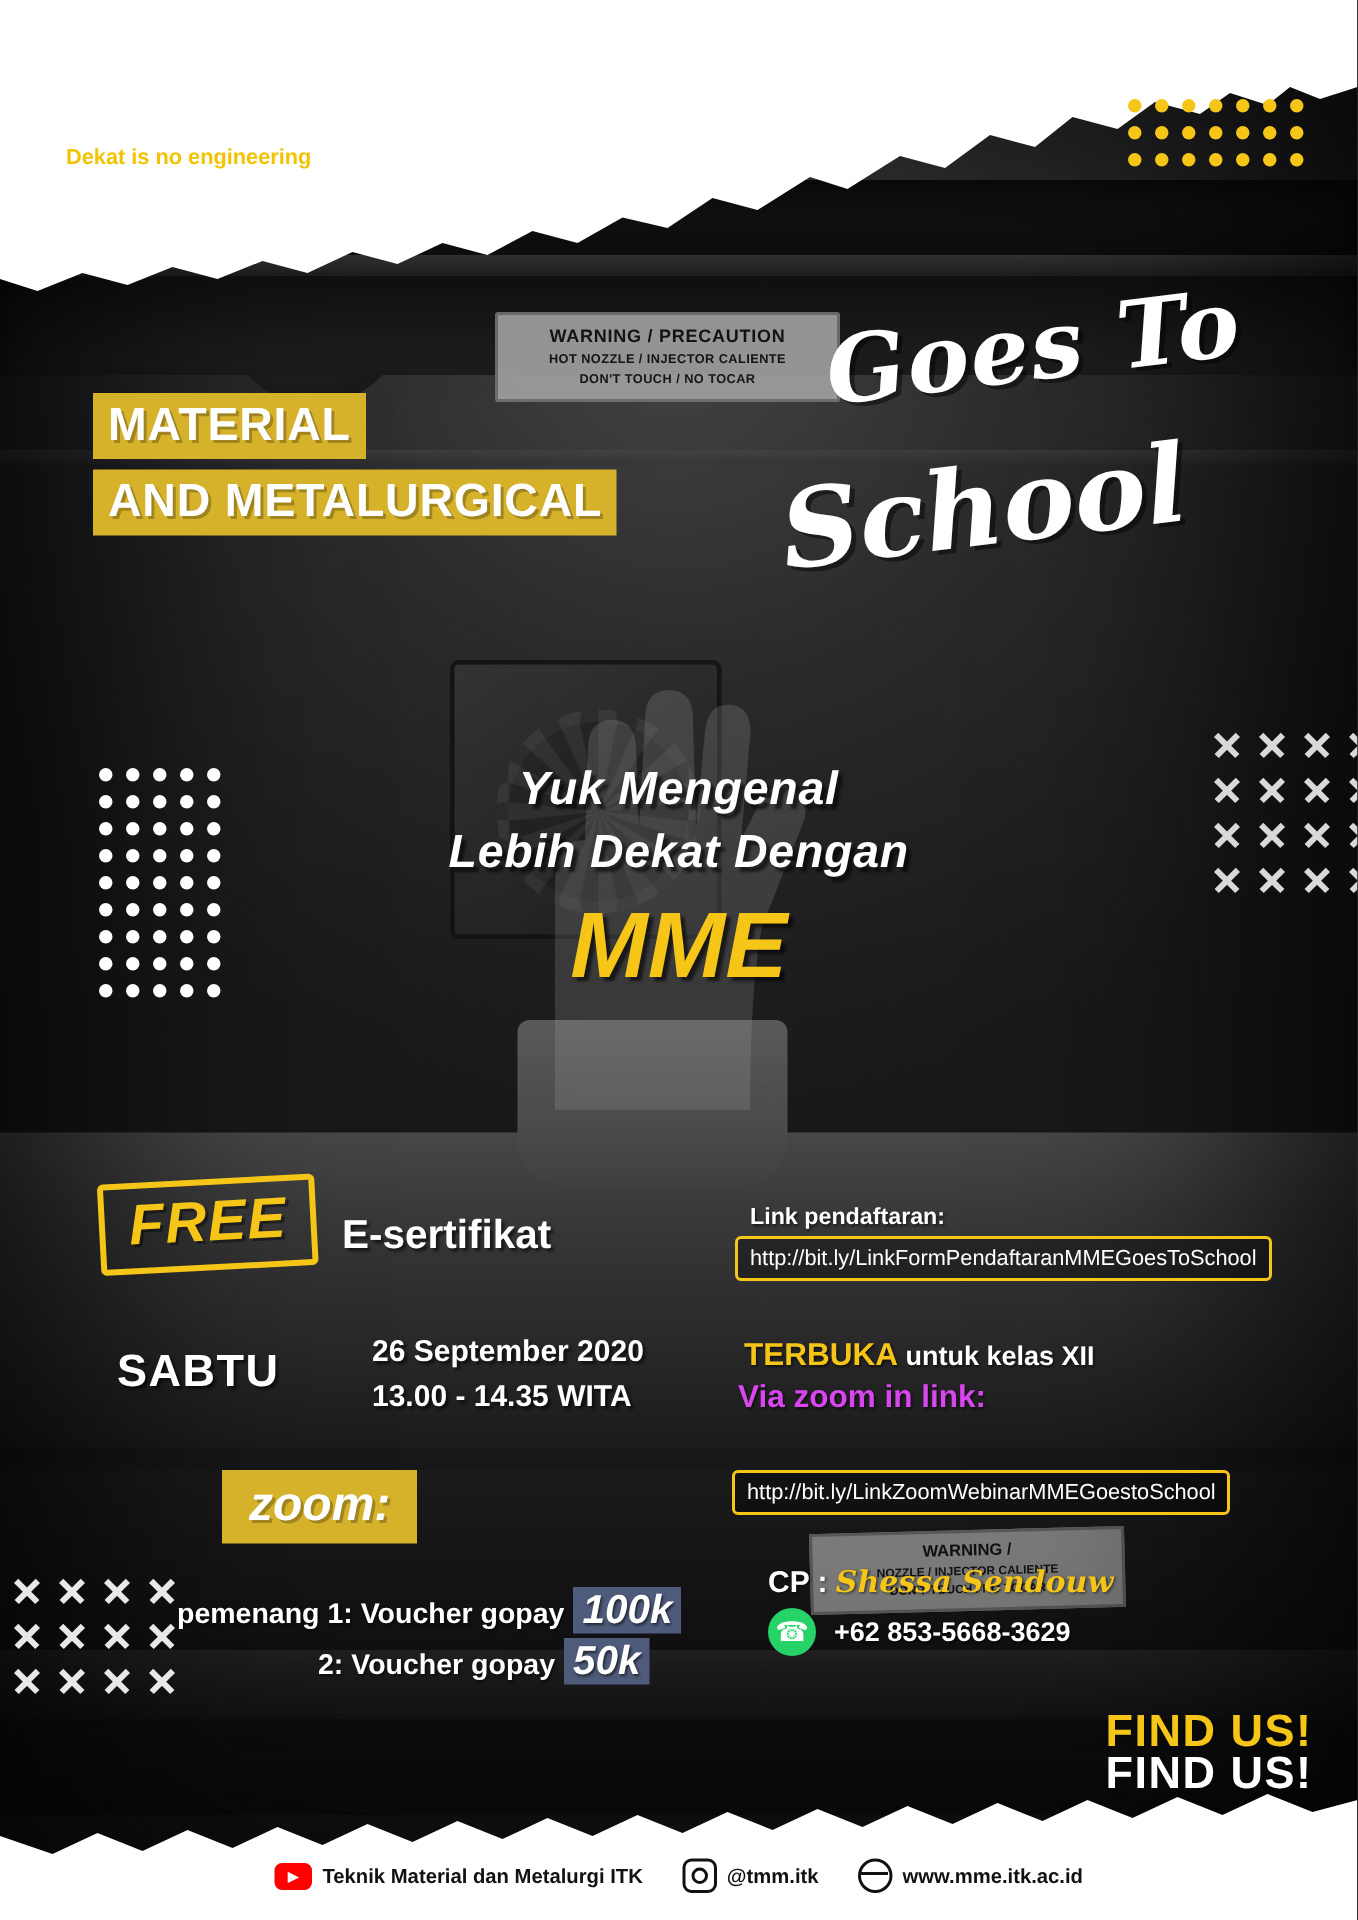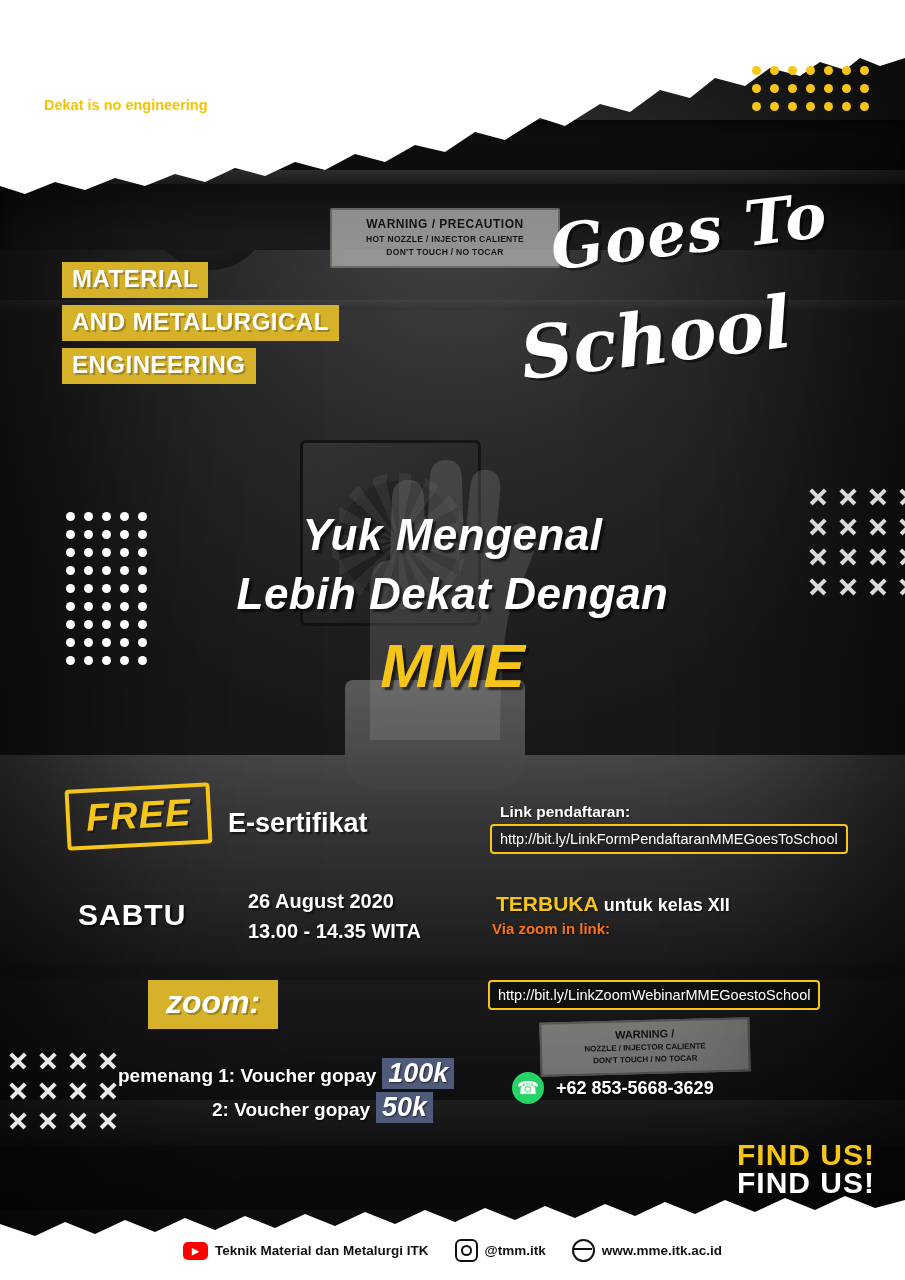--- a/index.html
+++ b/index.html
@@ -70,32 +70,32 @@
   .dots{position:absolute;display:grid;gap:9px;}
   .dots span{width:9px;height:9px;border-radius:50%;display:block;}
   .crosses{position:absolute;display:grid;gap:10px;}
   .crosses span{width:20px;height:20px;display:block;position:relative;}
   .crosses span:before,.crosses span:after{content:"";position:absolute;left:0;top:9px;width:20px;height:3.5px;background:currentColor;}
   .crosses span:before{transform:rotate(45deg);}
   .crosses span:after{transform:rotate(-45deg);}
 
   
   .titleblock{position:absolute;left:62px;top:262px;}
-  .titleblock .tl{display:inline-block;background:#d6b12a;color:#fff;font-size:24px;font-weight:bold;
+  .titleblock .tl{display:inline-block;background:#d6b12a;color:#fff;font-size:31px;font-weight:bold;
     letter-spacing:.5px;padding:3px 10px 5px;margin-bottom:7px;text-transform:uppercase;
     text-shadow:2px 2px 0 rgba(0,0,0,.25);}
   .goes{position:absolute;left:520px;top:195px;width:330px;height:220px;color:#fff;}
   .goes .g1{position:absolute;left:30px;top:0;font-family:"DejaVu Serif",serif;font-style:italic;
     font-size:62px;font-weight:bold;letter-spacing:1px;transform:rotate(-7deg);
     text-shadow:3px 3px 0 rgba(0,0,0,.45);}
   .goes .g2{position:absolute;left:0px;top:100px;font-family:"DejaVu Serif",serif;font-style:italic;
     font-size:72px;font-weight:bold;transform:rotate(-7deg);text-shadow:3px 3px 0 rgba(0,0,0,.45);}
 
   .subtitle{position:absolute;left:0;right:0;top:505px;text-align:center;color:#fff;}
-  .subtitle .s1,.subtitle .s2{font-size:44px;font-weight:bold;font-style:italic;letter-spacing:.5px;
+  .subtitle .s1,.subtitle .s2{font-size:31px;font-weight:bold;font-style:italic;letter-spacing:.5px;
     text-shadow:3px 3px 2px rgba(0,0,0,.6);line-height:1.35;}
   .subtitle .mme{font-size:62px;font-weight:bold;font-style:italic;color:#f5c518;
     text-shadow:3px 3px 2px rgba(0,0,0,.6);margin-top:6px;}
 
   
   .free{position:absolute;left:66px;top:786px;border:4px solid #f5c518;border-radius:4px;
     padding:4px 16px 6px;transform:rotate(-3deg);}
   .free span{color:#f5c518;font-size:38px;font-weight:bold;font-style:italic;letter-spacing:1px;
     text-shadow:2px 2px 0 rgba(0,0,0,.4);}
   .esert{position:absolute;left:228px;top:808px;color:#fff;font-size:27px;font-weight:bold;
@@ -111,21 +111,21 @@
   .daftarkan .hl{color:#f5c518;}
   .linklabel{position:absolute;left:500px;top:803px;color:#fff;font-size:15.5px;font-weight:bold;
     text-shadow:1px 1px 2px rgba(0,0,0,.6);}
   .linkbox{position:absolute;border:2px solid #f5c518;border-radius:4px;background:rgba(0,0,0,.30);
     color:#fff;font-size:14.5px;padding:5px 8px;white-space:nowrap;}
   .lb1{left:490px;top:824px;}
   .lb2{left:488px;top:980px;}
   .terbuka{position:absolute;left:496px;top:892px;color:#f5c518;font-size:21px;font-weight:bold;
     text-shadow:1px 1px 2px rgba(0,0,0,.6);}
   .terbuka .w{color:#fff;font-size:18px;}
-  .zoomlabel{position:absolute;left:492px;top:920px;color:#f97316;font-size:15px;font-weight:bold;
+  .zoomlabel{position:absolute;left:492px;top:920px;color:#d946ef;font-size:21px;font-weight:bold;
     text-shadow:1px 1px 2px rgba(0,0,0,.6);}
 
   
   .prize{position:absolute;left:148px;top:980px;background:#d6b12a;color:#fff;font-size:32px;font-weight:bold;
     font-style:italic;padding:4px 18px 8px;text-shadow:2px 2px 0 rgba(0,0,0,.25);}
   .prow{position:absolute;color:#fff;font-size:19px;font-weight:bold;text-shadow:1px 1px 2px rgba(0,0,0,.6);}
   .prow .amt{background:#4f5b7a;color:#fff;font-size:27px;font-style:italic;font-weight:bold;
     padding:0 6px;margin-left:6px;display:inline-block;}
   .p1{left:118px;top:1058px;}
   .p2{left:212px;top:1092px;}
@@ -308,60 +308,63 @@
       <span></span>
     <span></span>
       <span></span>
       <span></span>
       <span></span>
   </div>
 
   <div class="titleblock">
     <div><span class="tl">MATERIAL</span></div>
     <div><span class="tl">AND METALURGICAL</span></div>
-    <div><span class="tl">ENGINEERING</span></div>
   </div>
 
   <div class="goes">
     <div class="g1">Goes To</div>
     <div class="g2">School</div>
   </div>
 
   <div class="subtitle">
     <div class="s1">Yuk Mengenal</div>
     <div class="s2">Lebih Dekat Dengan</div>
     <div class="mme">MME</div>
   </div>
 
   <div class="free">
     <span>FREE</span>
   </div>
   <div class="esert">E-sertifikat</div>
   <div class="sabtu">SABTU</div>
   <div class="datetime">
-    <div>26 August 2020</div>
+    <div>26 September 2020</div>
     <div>13.00 - 14.35 WITA</div>
   </div>
 
   <div class="linklabel">Link pendaftaran:</div>
   <div class="linkbox lb1">http://bit.ly/LinkFormPendaftaranMMEGoesToSchool</div>
   <div class="terbuka">
     <span>TERBUKA</span><span class="w"> untuk kelas XII</span>
   </div>
   <div class="zoomlabel">Via zoom in link:</div>
   <div class="linkbox lb2">http://bit.ly/LinkZoomWebinarMMEGoestoSchool</div>
 
   <div class="prize">zoom:</div>
   <div class="prow p1">
     <span>pemenang 1: Voucher gopay</span><span class="amt">100k</span>
   </div>
   <div class="prow p2">
     <span>2: Voucher gopay</span><span class="amt">50k</span>
   </div>
 
+  <div class="cp">
+    <span>CP :</span>
+    <span class="nm">Shessa Sendouw</span>
+  </div>
   <div class="wa">
     <span class="circle">☎</span>
     <span class="num">+62 853-5668-3629</span>
   </div>
 
   <div class="findus">
     <div class="f1">FIND US!</div>
     <div class="f2">FIND US!</div>
   </div>
 

